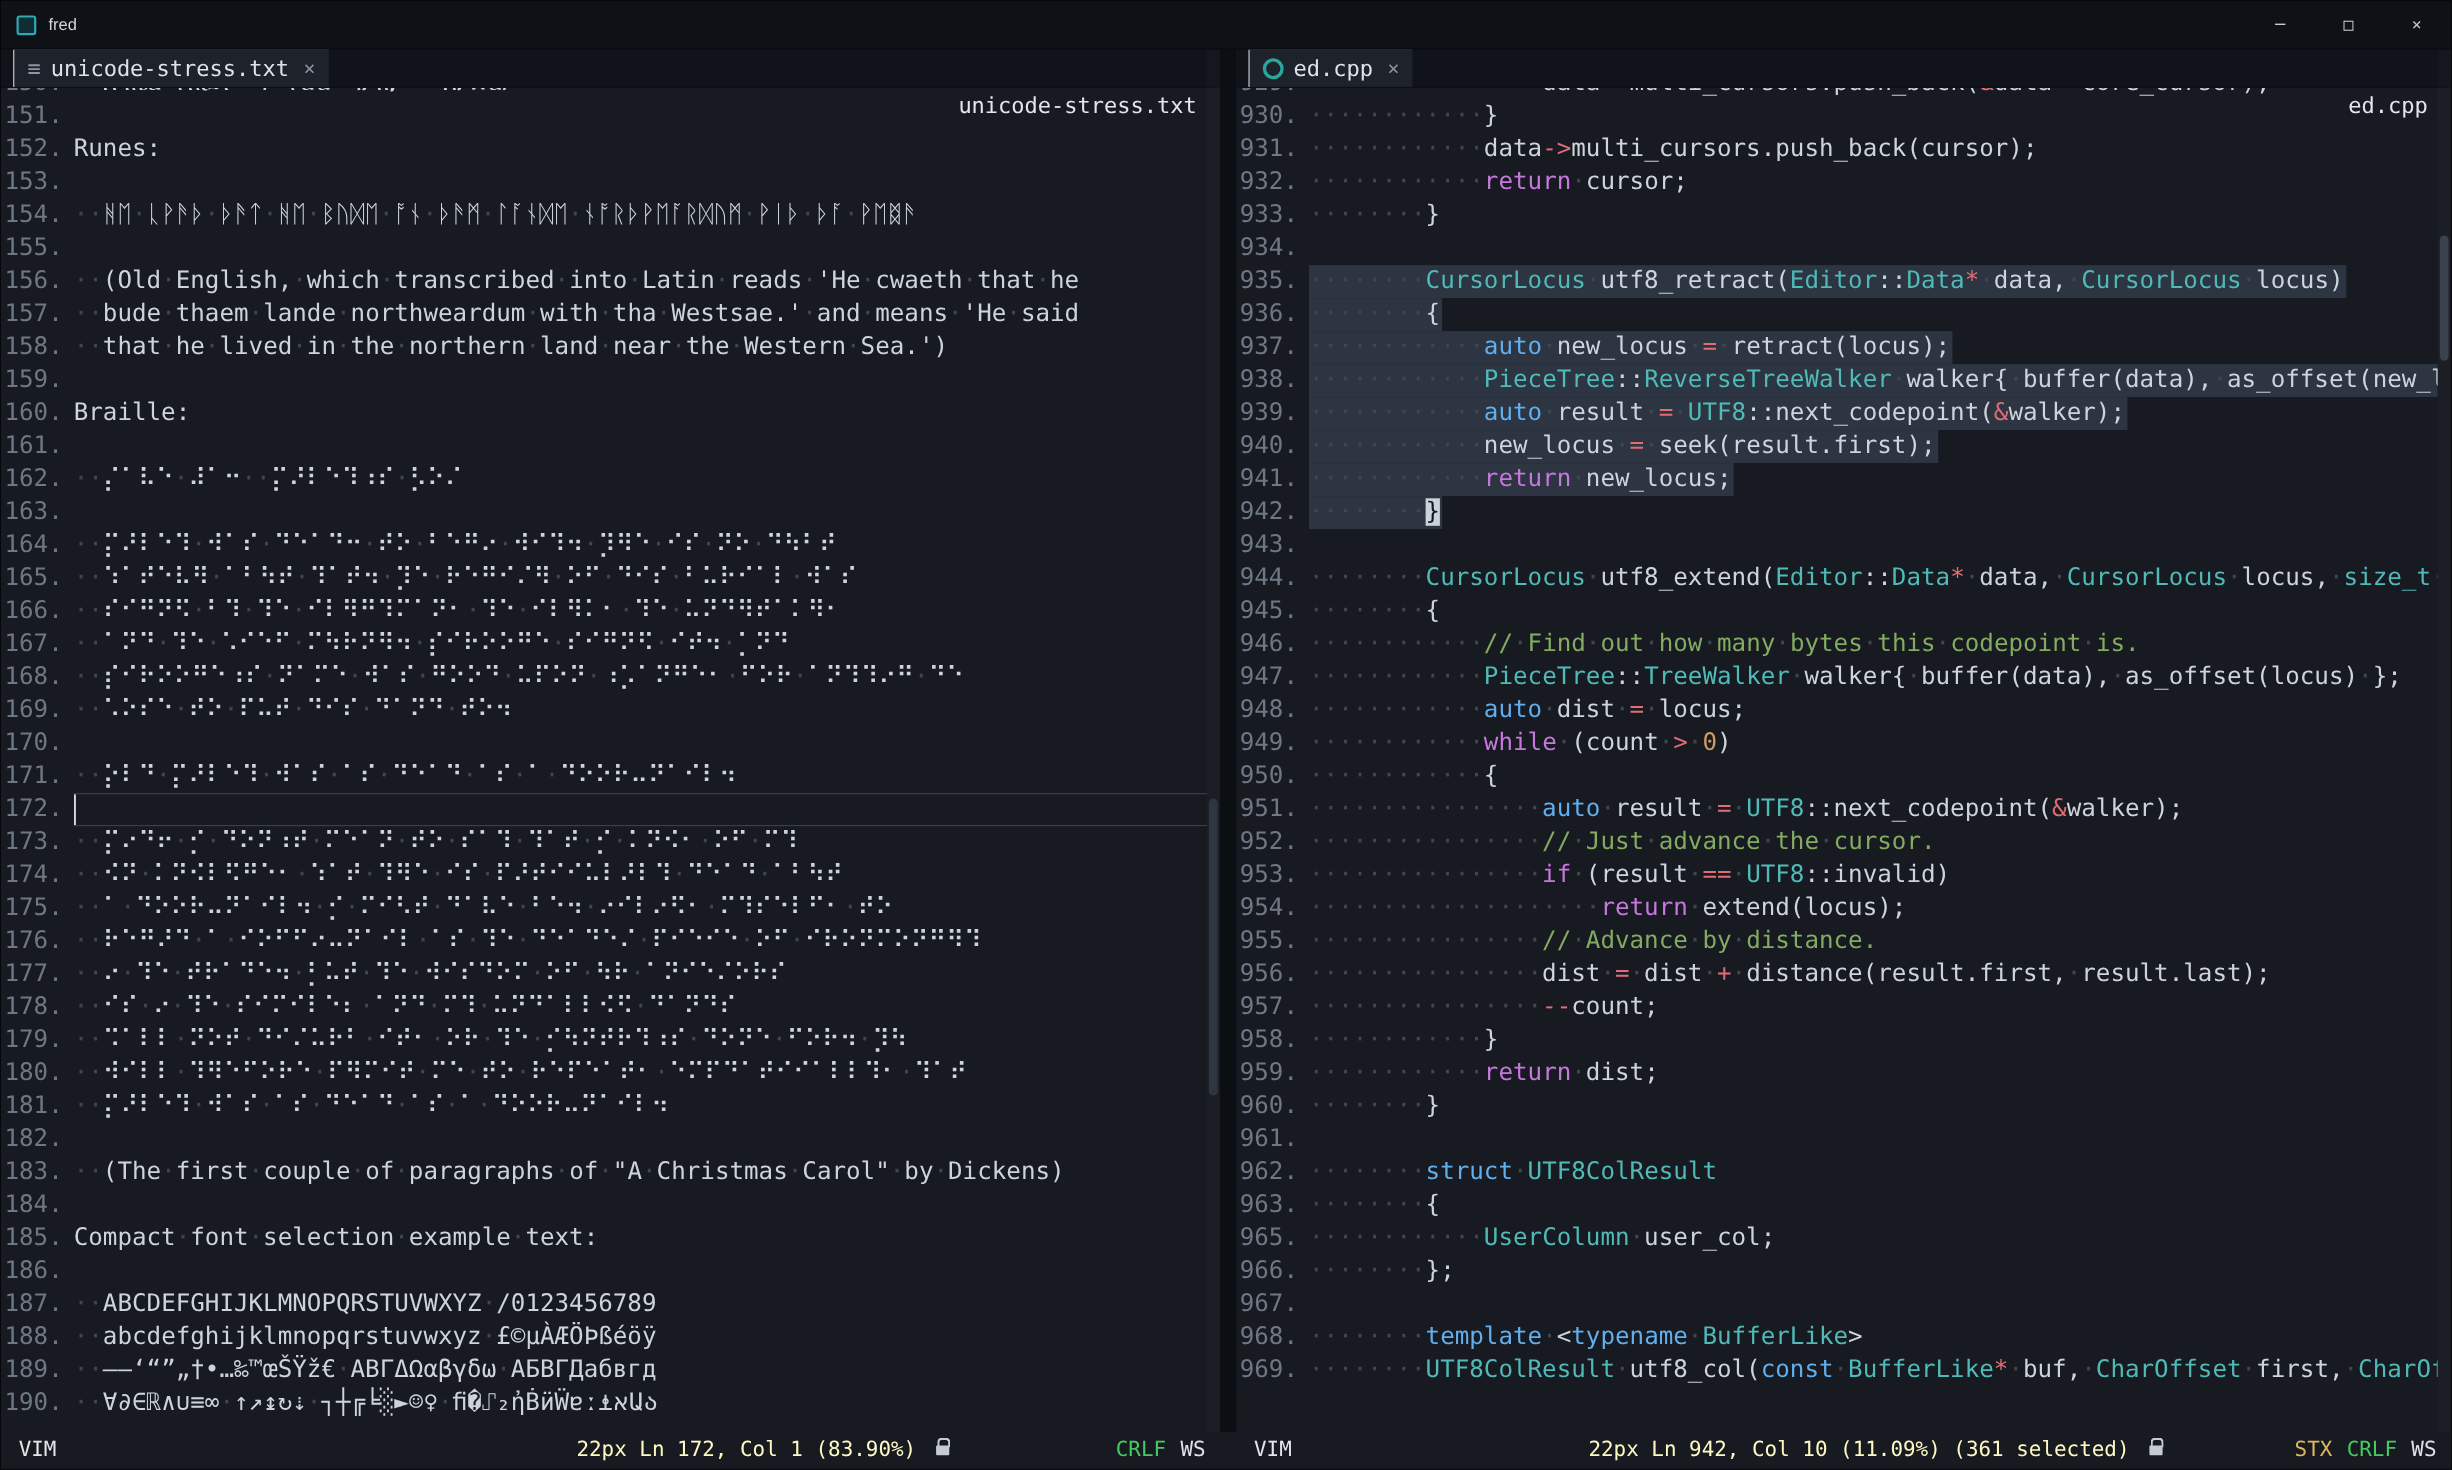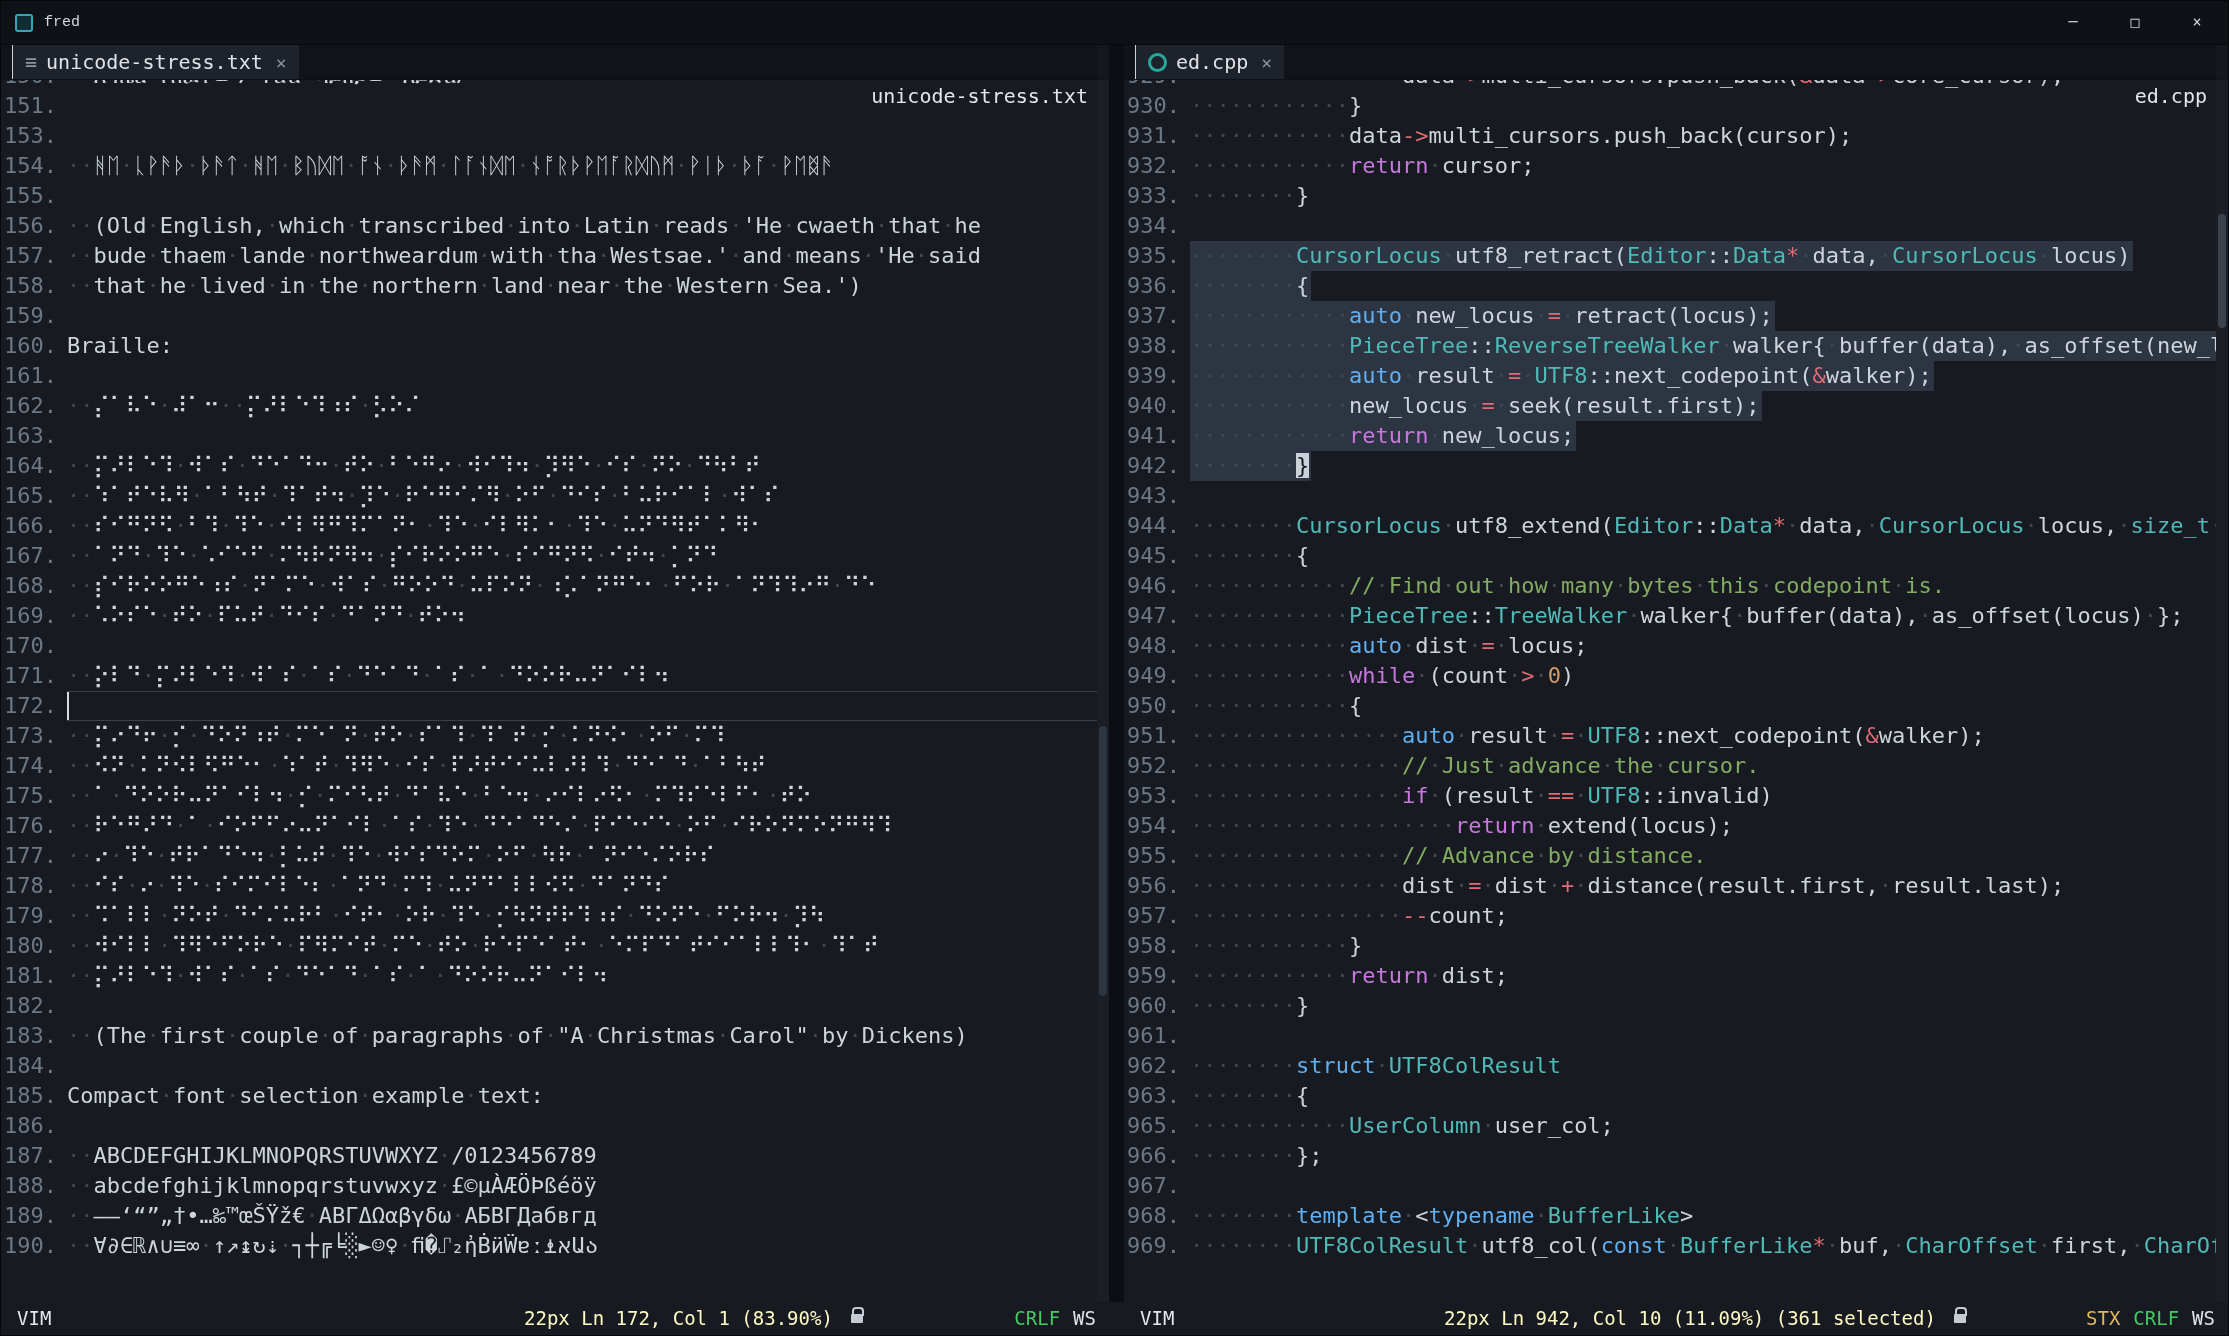--- a/index.html
+++ b/index.html
@@ -3,21 +3,21 @@
 <meta charset="utf-8">
 <style>
   html,body{margin:0;padding:0;background:#07090c;overflow:hidden}
   .window{position:relative;width:2229px;height:1336px;background:var(--bg);
           font-family:"DejaVu Sans Mono","DejaVu Sans",monospace;color:var(--fg);box-sizing:border-box;border:1px solid #05070a}
   
   .titlebar{position:absolute;top:0;left:0;right:0;height:43px;background:var(--bgTitle);
             display:flex;align-items:center;border-bottom:1px solid #070a0d;z-index:20}
   .appicon{width:18px;height:18px;margin-left:14px;border-radius:3px;background:#0f2d33;
            border:2px solid #2fa8b5;box-sizing:border-box}
-  .apptitle{margin-left:11px;font-family:Liberation Mono, monospace;font-size:15px;color:#d3d7dd}
+  .apptitle{margin-left:11px;font-family:Liberation Sans, sans-serif;font-size:15px;color:#d3d7dd}
   .wbtns{margin-left:auto;display:flex;height:100%}
   .wbtn{width:62px;height:43px;line-height:43px;text-align:center;font-size:15px;color:#c8cdd4;cursor:default}
   
   .main{position:absolute;top:43px;bottom:33px;left:0;right:0;display:flex}
   .pane{position:relative;overflow:hidden;background:var(--bg)}
   .pane-left{width:1108px;flex:none}
   .pane-right{flex:1}
   .divider{width:15px;flex:none;background:#0b0e12}
   
   .tabbar{position:absolute;top:0;left:0;right:0;height:35px;background:var(--bgTab);
@@ -84,20 +84,24 @@
 
     <div class="pane pane-left">
       <div class="code">
           <div class="row">
             <span class="lnum">150.</span>
             <span class="ltext"><span class="lwrap"><span class="ws">··</span><span class="c-v">እግዜር</span><span class="ws">·</span><span class="c-v">የከፈተውን</span><span class="ws">·</span><span class="c-v">ጉሮሮ</span><span class="ws">·</span><span class="c-v">ሳይዘጋው</span><span class="ws">·</span><span class="c-v">አይድርም።</span></span></span>
           </div>
           <div class="row">
             <span class="lnum">151.</span>
             <span class="ltext"><span class="lwrap"></span></span>
+          </div>
+          <div class="row">
+            <span class="lnum">152.</span>
+            <span class="ltext"><span class="lwrap"><span class="c-v">Runes:</span></span></span>
           </div>
           <div class="row">
             <span class="lnum">153.</span>
             <span class="ltext"><span class="lwrap"></span></span>
           </div>
           <div class="row">
             <span class="lnum">154.</span>
             <span class="ltext"><span class="lwrap"><span class="ws">··</span><span class="c-v">ᚻᛖ</span><span class="ws">·</span><span class="c-v">ᚳᚹᚫᚦ</span><span class="ws">·</span><span class="c-v">ᚦᚫᛏ</span><span class="ws">·</span><span class="c-v">ᚻᛖ</span><span class="ws">·</span><span class="c-v">ᛒᚢᛞᛖ</span><span class="ws">·</span><span class="c-v">ᚩᚾ</span><span class="ws">·</span><span class="c-v">ᚦᚫᛗ</span><span class="ws">·</span><span class="c-v">ᛚᚪᚾᛞᛖ</span><span class="ws">·</span><span class="c-v">ᚾᚩᚱᚦᚹᛖᚪᚱᛞᚢᛗ</span><span class="ws">·</span><span class="c-v">ᚹᛁᚦ</span><span class="ws">·</span><span class="c-v">ᚦᚪ</span><span class="ws">·</span><span class="c-v">ᚹᛖᛥᚫ</span></span></span>
           </div>
           <div class="row">

